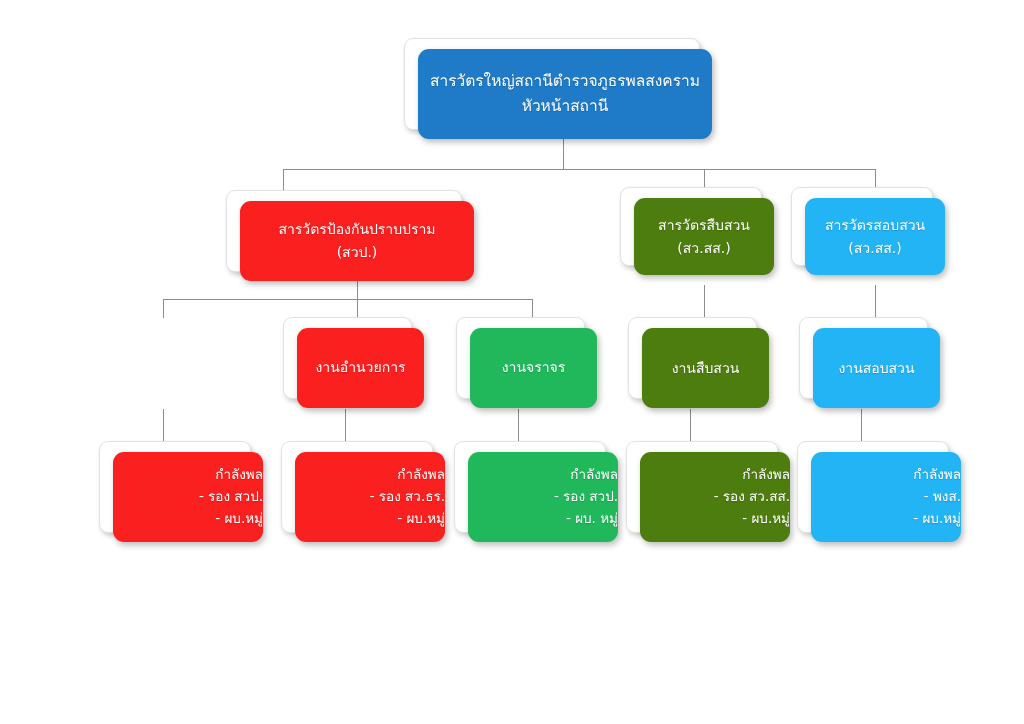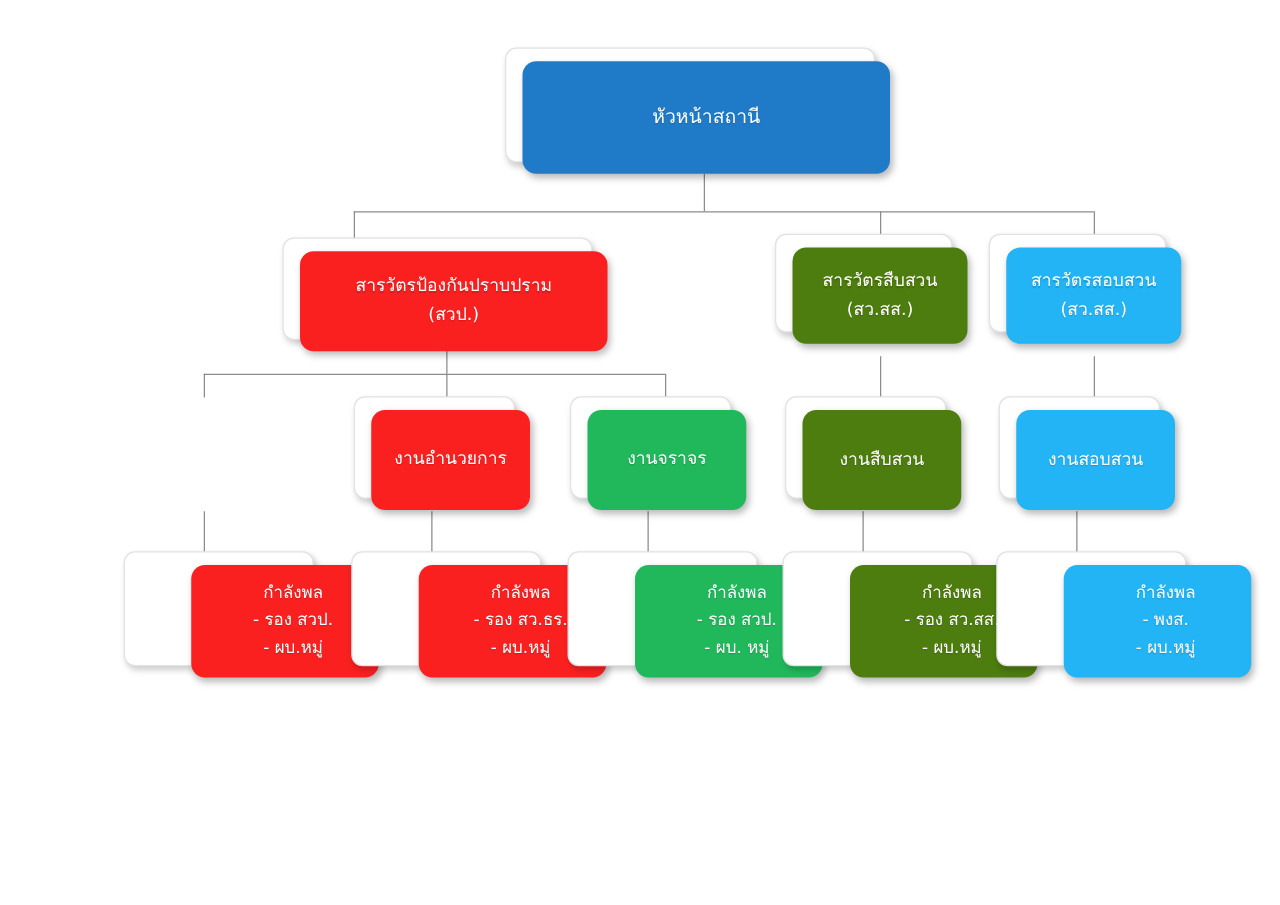--- a/index.html
+++ b/index.html
@@ -51,21 +51,21 @@
     border-radius: 11px;
     box-shadow: 2px 3px 6px rgba(0,0,0,0.28);
     box-sizing: border-box;
     display: flex;
     flex-direction: column;
     justify-content: center;
     color: #ffffff;
     overflow: hidden;
   }
   .node .box.center { align-items: center; text-align: center; }
-  .node .box.left   { align-items: center; text-align: left; padding-left: 13px; margin-left: 40px; }
+  .node .box.left   { align-items: flex-end; text-align: left; padding-left: 13px; }
 
   .node .box .ln {
     display: block;
     line-height: 1.62;
     white-space: nowrap;
     text-shadow: 0 1px 1px rgba(0,0,0,0.18);
   }
 
   
   .t1 .ln { font-size: 15.5px; }
@@ -104,25 +104,26 @@
 
   <div class="line v" style="left:163px; top:409px; height:44px;"></div>
   <div class="line v" style="left:345px; top:409px; height:44px;"></div>
   <div class="line v" style="left:518px; top:409px; height:44px;"></div>
   <div class="line v" style="left:690px; top:409px; height:44px;"></div>
   <div class="line v" style="left:861px; top:409px; height:44px;"></div>
 
   <div class="node t1" style="left:404px; top:38px; width:294px; height:90px;">
     <div class="card"></div>
     <div class="box center fill-blue">
+      <span class="ln">สารวัตรใหญ่สถานีตำรวจภูธรพลสงคราม</span>
       <span class="ln">หัวหน้าสถานี</span>
     </div>
   </div>
 
-  <div class="node t2" style="left:226px; top:190px; width:234px; height:80px;padding-left:12px;">
+  <div class="node t2" style="left:226px; top:190px; width:234px; height:80px;">
     <div class="card"></div>
     <div class="box center fill-red">
       <span class="ln">สารวัตรป้องกันปราบปราม</span>
       <span class="ln">(สวป.)</span>
     </div>
   </div>
 
   <div class="node t2" style="left:620px; top:187px; width:140px; height:77px;">
     <div class="card"></div>
     <div class="box center fill-orange">

